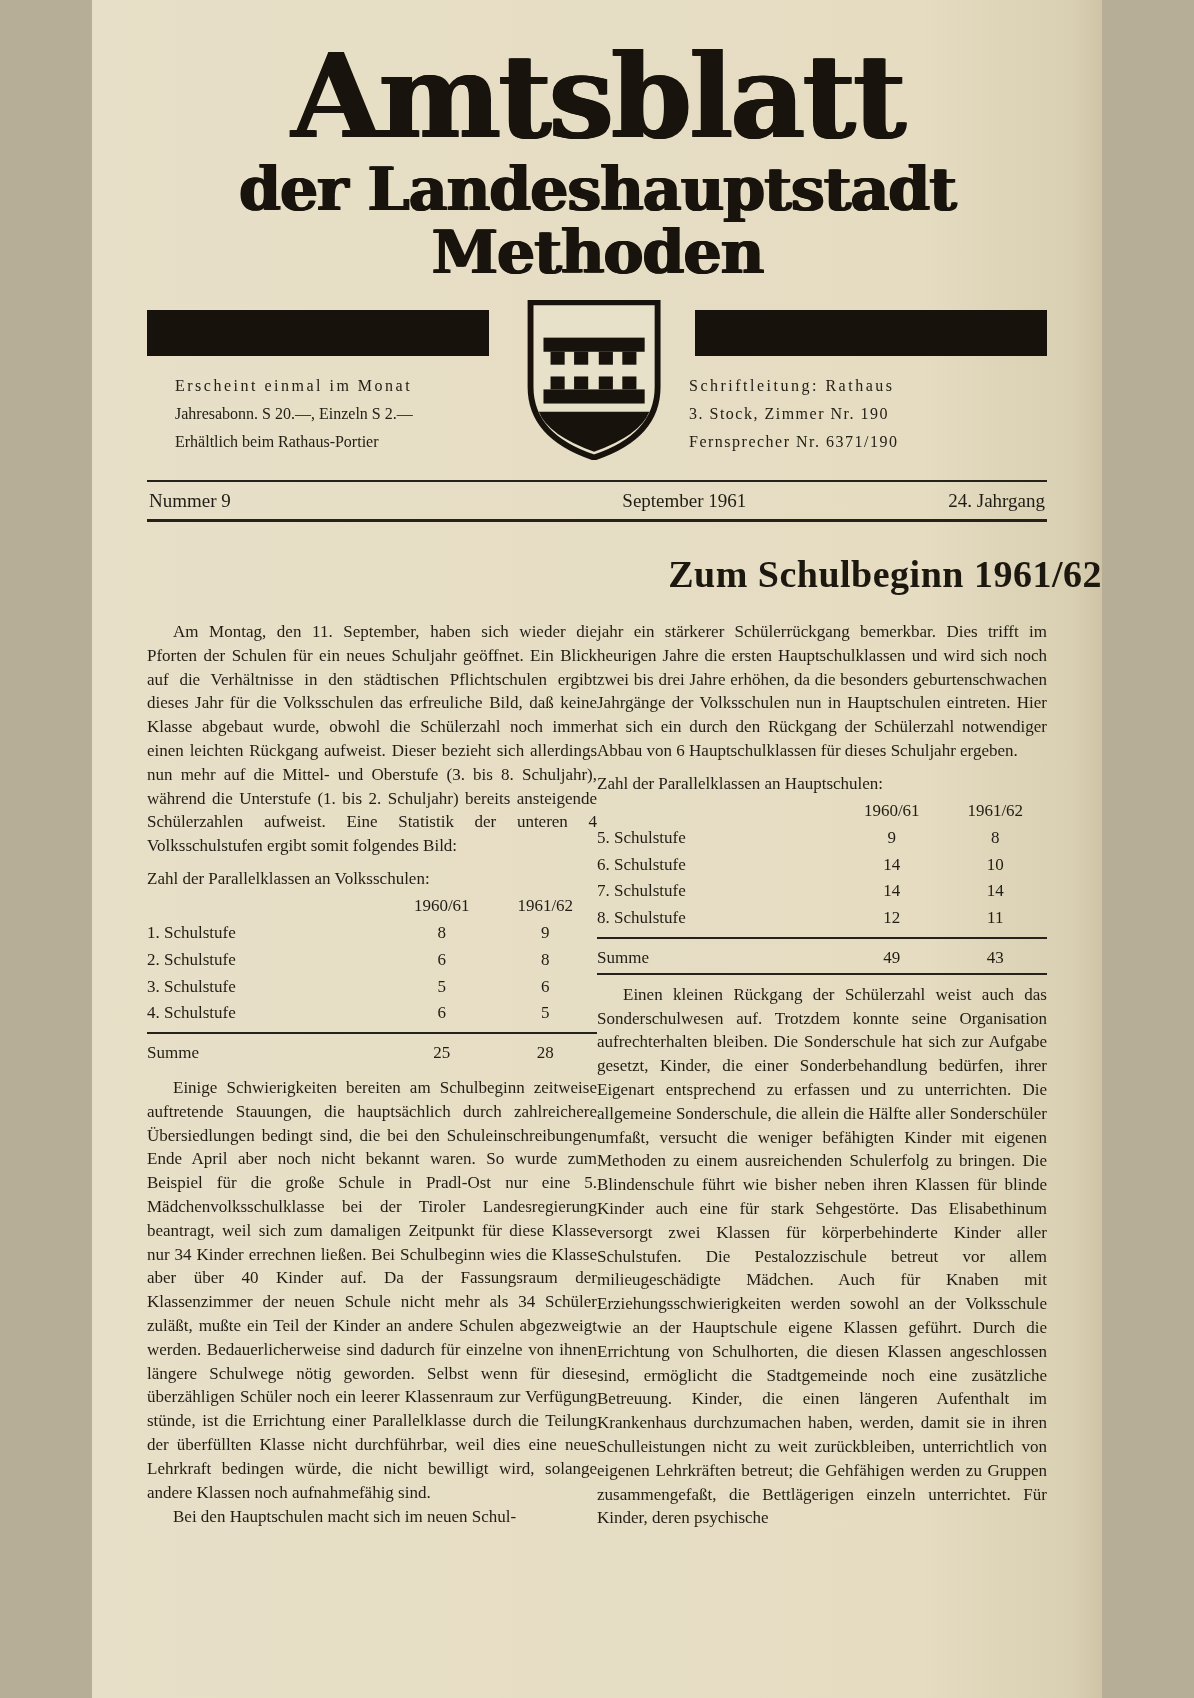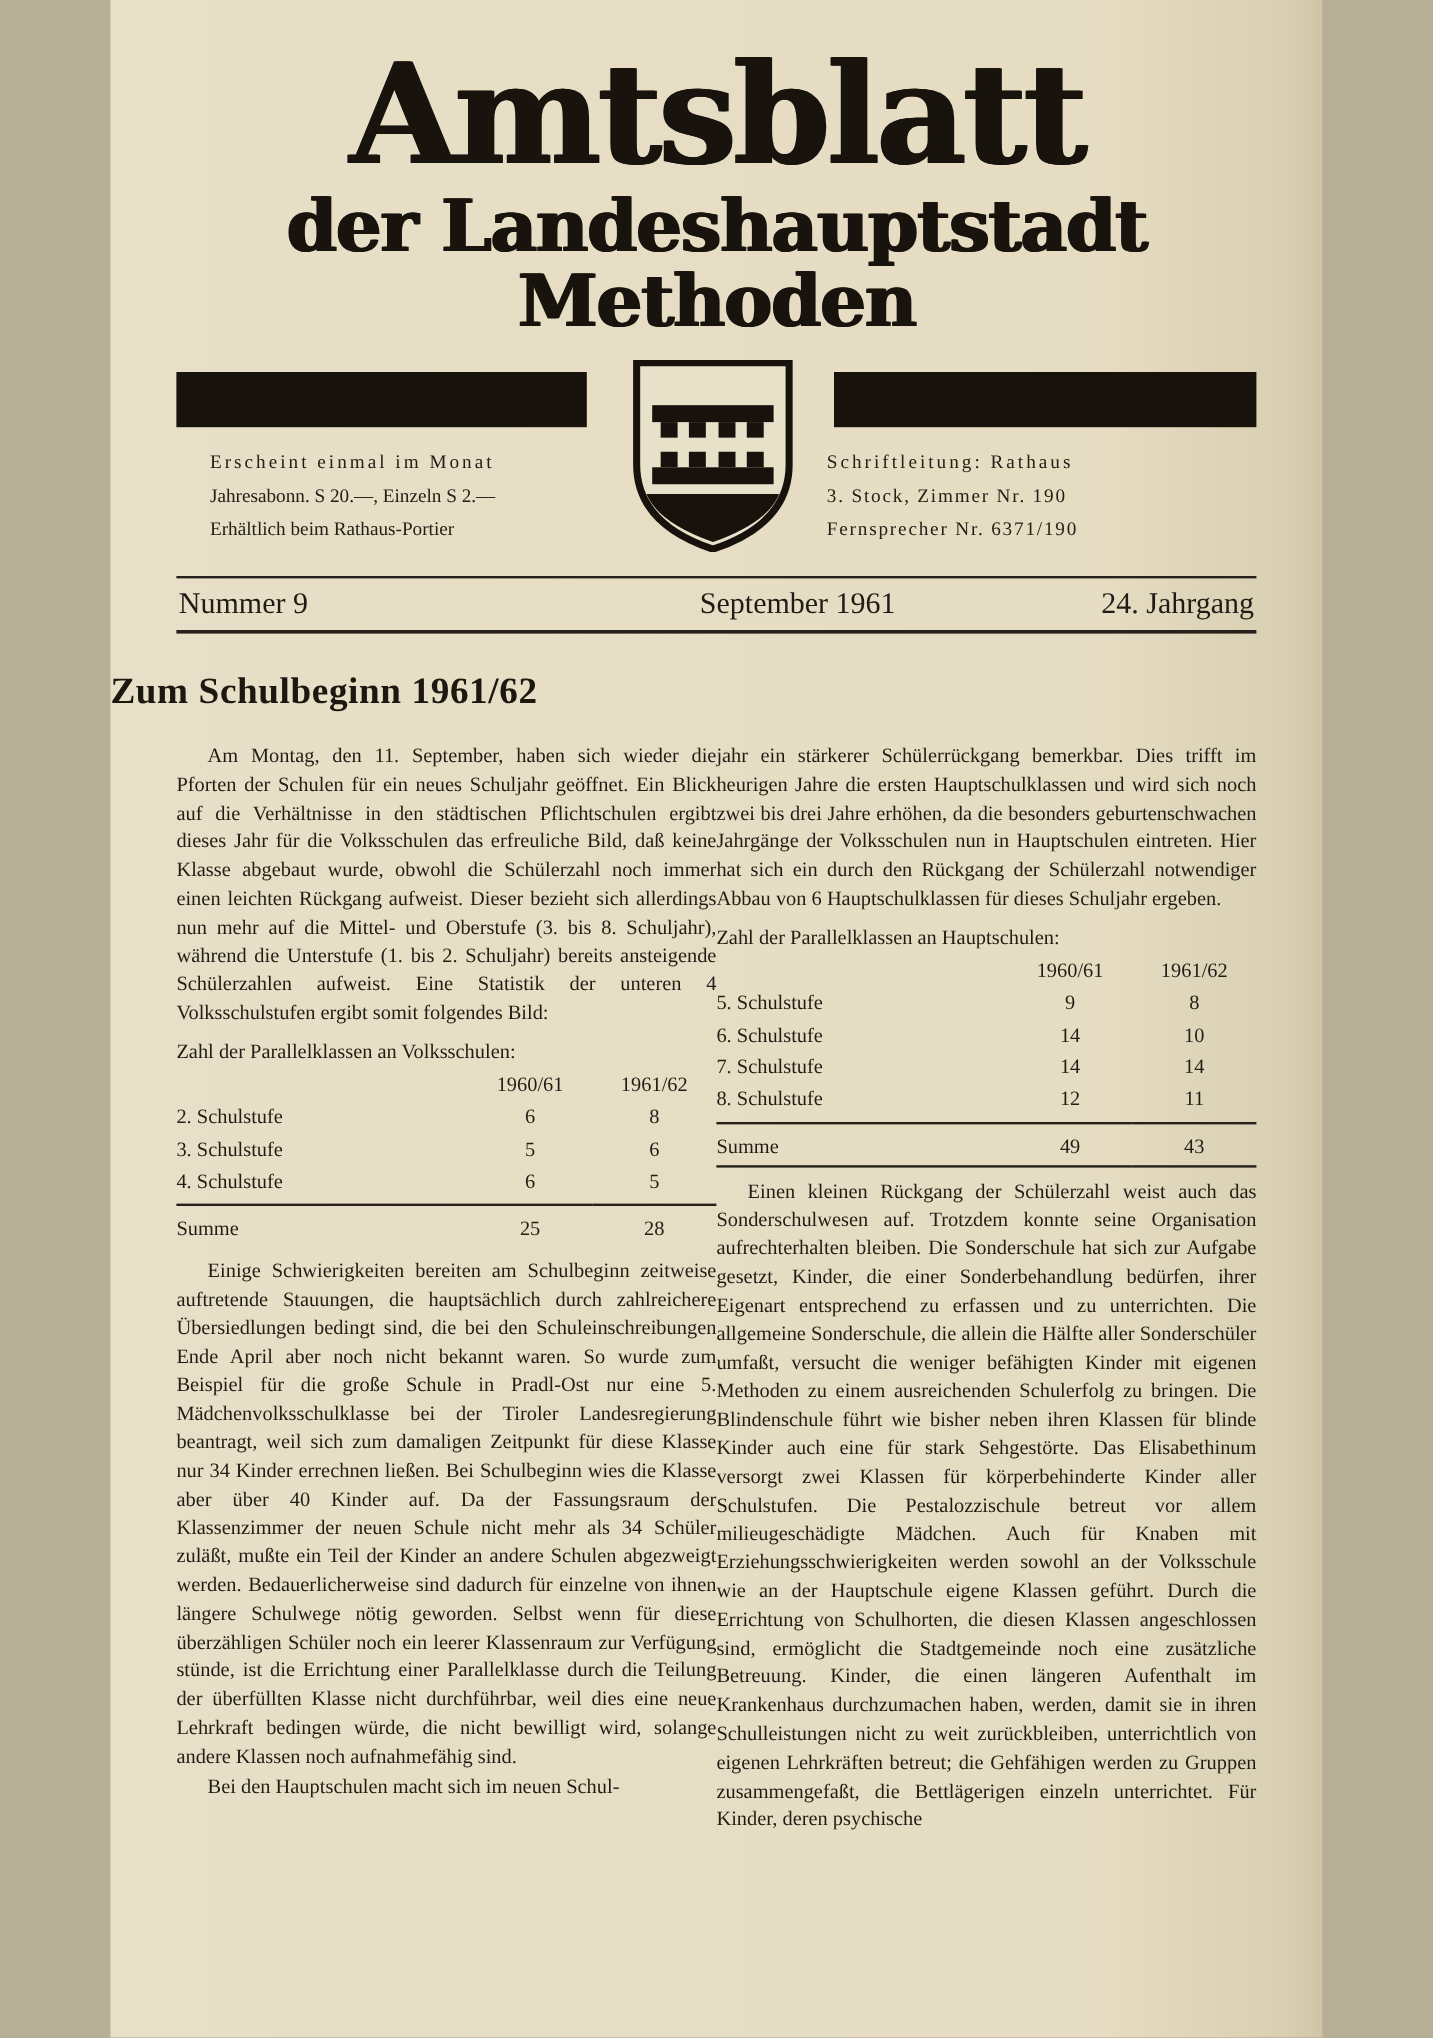--- a/index.html
+++ b/index.html
@@ -47,31 +47,31 @@
   .info-right { left: calc(50% + 92px); }
   .spaced  { letter-spacing: 2.5px; }
   .spaced2 { letter-spacing: 1.5px; }
 
   
   .rule { height: 2px; background: #26211a; margin: 0 55px; }
   .rule-top { margin-top: 10px; }
   .issue-row {
     display: flex; align-items: baseline;
     margin: 0 55px; padding: 8px 2px 7px 2px;
-    font-size: 25px;
+    font-size: 19px;
   }
   .issue-row > span { flex: 1; }
   .issue-center { text-align: right; }
   .issue-right  { text-align: right; }
   .rule-bottom { height: 3px; }
 
   
   .article-title {
-    text-align: left;
-    font-size: 31px;
+    text-align: right;
+    font-size: 38px;
     font-weight: 700;
     letter-spacing: 0.5px;
     margin: 30px 0 24px 0;
     color: #1c1810;
   }
   .columns {
     display: flex; 
     padding: 0 55px;
   }
   .col {
@@ -165,20 +165,25 @@
         <table class="stats">
           <thead>
             <tr>
               <th class="cell-label"></th>
               <th class="cell-num">1960/61</th>
               <th class="cell-num">1961/62</th>
             </tr>
           </thead>
           <tbody>
             <tr>
+              <td class="cell-label">1. Schulstufe</td>
+              <td class="cell-num">8</td>
+              <td class="cell-num">9</td>
+            </tr>
+            <tr>
               <td class="cell-label">2. Schulstufe</td>
               <td class="cell-num">6</td>
               <td class="cell-num">8</td>
             </tr>
             <tr>
               <td class="cell-label">3. Schulstufe</td>
               <td class="cell-num">5</td>
               <td class="cell-num">6</td>
             </tr>
             <tr class="lastrow">

